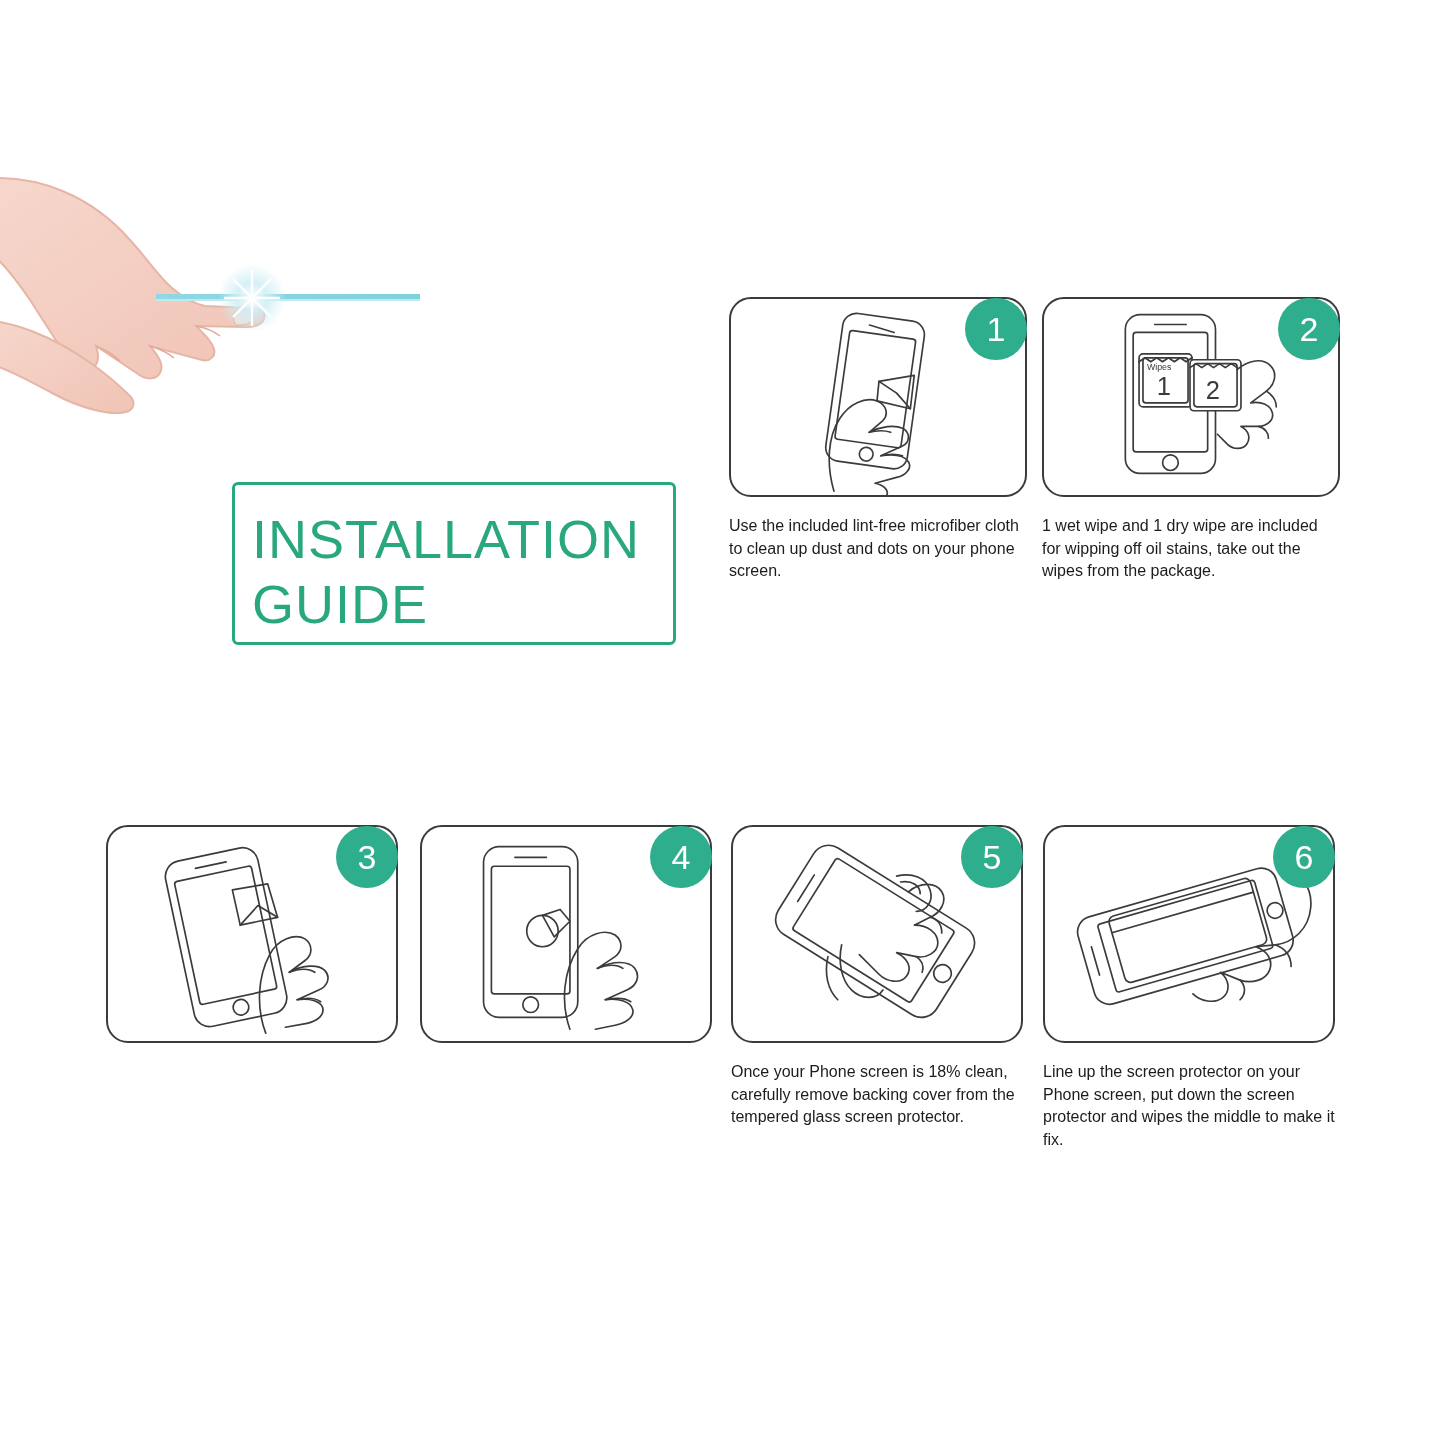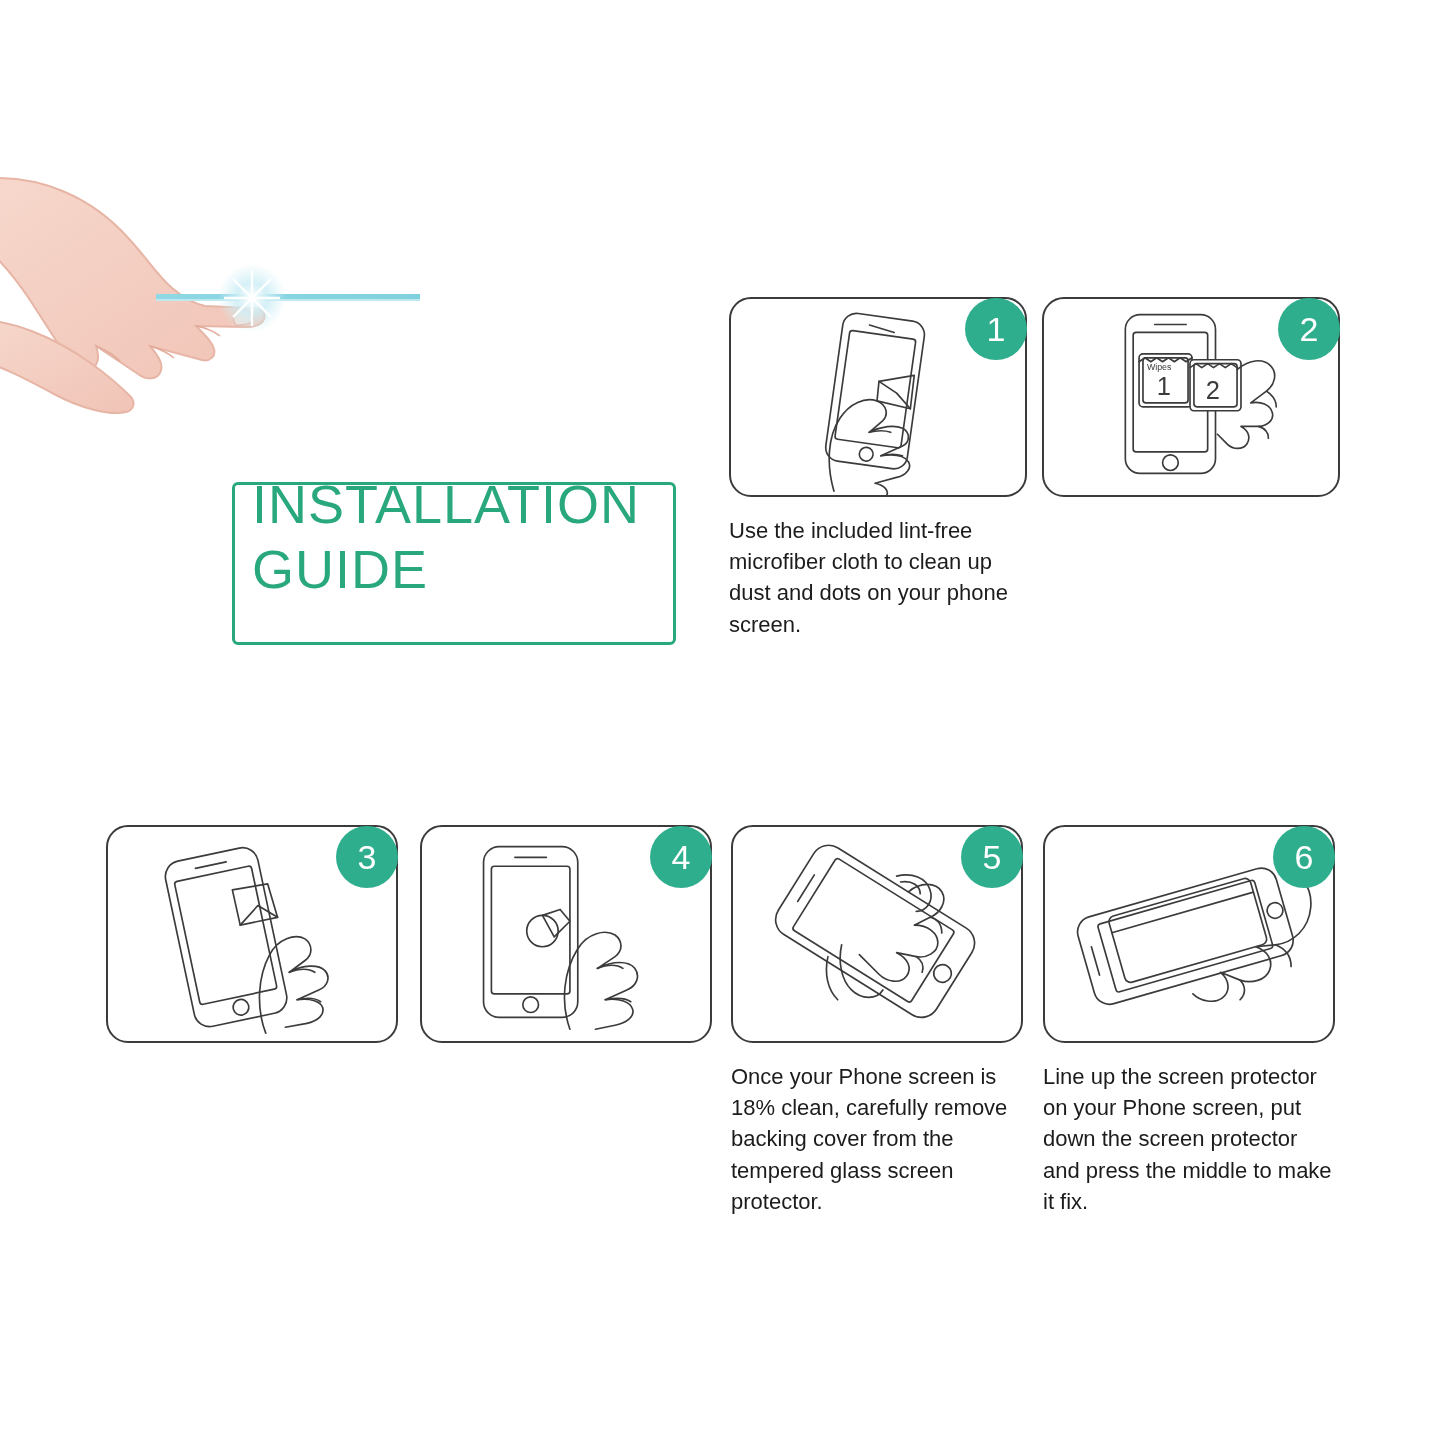--- a/index.html
+++ b/index.html
@@ -31,21 +31,21 @@
     top: 482px;
     width: 444px;
     height: 163px;
     border: 3px solid #2aa87d;
     border-radius: 6px;
     box-sizing: border-box;
   }
   #title-text {
     position: absolute;
     left: 252px;
-    top: 472px;
+    top: 507px;
     width: 430px;
     color: #2aa87d;
     font-size: 54px;
     line-height: 1.20;
     letter-spacing: 1px;
     font-weight: 400;
     white-space: pre-line;
   }
 
   
@@ -69,21 +69,21 @@
     border-radius: 50%;
     background: #2fae8e;
     color: #ffffff;
     font-size: 34px;
     line-height: 62px;
     text-align: center;
     font-family: "Liberation Sans", sans-serif;
   }
   .step-caption {
     margin-top: 18px;
-    font-size: 22px;
+    font-size: 16px;
     line-height: 1.42;
     color: #1c1c1c;
     font-family: "Liberation Sans", sans-serif;
   }
 
   
   #step-1 { left: 729px; top: 297px; width: 298px; }
   #step-1 .step-frame { width: 298px; height: 200px; }
   #step-2 { left: 1042px; top: 297px; width: 298px; }
   #step-2 .step-frame { width: 298px; height: 200px; }
@@ -210,20 +210,21 @@
         <path d="M218,130 C 224,132 228,136 228,142"></path>
       </g>
       <g font-family="Liberation Sans, sans-serif" fill="#3b3b3b">
         <text x="104" y="72" font-size="9">Wipes</text>
         <text x="114" y="98" font-size="26">1</text>
         <text x="164" y="102" font-size="26">2</text>
       </g>
     </svg>
     <div class="badge">2</div>
   </div>
+  <div class="step-caption">1 wet wipe and 1 dry wipe are included for wipping off oil stains, take out the wipes from the package.</div>
 </div>
 
 <div class="step" id="step-3">
   <div class="step-frame">
     <svg class="art" viewBox="0 0 292 218" xmlns="http://www.w3.org/2000/svg">
       <g fill="none" stroke="#3b3b3b" stroke-width="1.7" stroke-linejoin="round" stroke-linecap="round">
 
         <g transform="rotate(-12 140 112)">
           <rect x="72" y="22" width="96" height="172" rx="16"></rect>
           <rect x="80" y="42" width="80" height="128" rx="3"></rect>
@@ -321,14 +322,14 @@
 
         <path d="M238,40 C 258,44 272,60 270,82 C 268,104 252,118 234,120
                  L 214,122 C 226,126 232,136 228,146 C 224,156 210,160 198,156
                  L 178,148 C 188,156 188,168 180,174 C 172,180 158,178 150,170"></path>
         <path d="M234,120 C 244,124 250,132 250,142"></path>
         <path d="M198,156 C 204,162 204,170 198,176"></path>
       </g>
     </svg>
     <div class="badge">6</div>
   </div>
-  <div class="step-caption">Line up the screen protector on your Phone screen, put down the screen protector and press the middle to make it fix.</div>
+  <div class="step-caption">Line up the screen protector on your Phone screen, put down the screen protector and wipes the middle to make it fix.</div>
 </div>
 
 </body></html>

